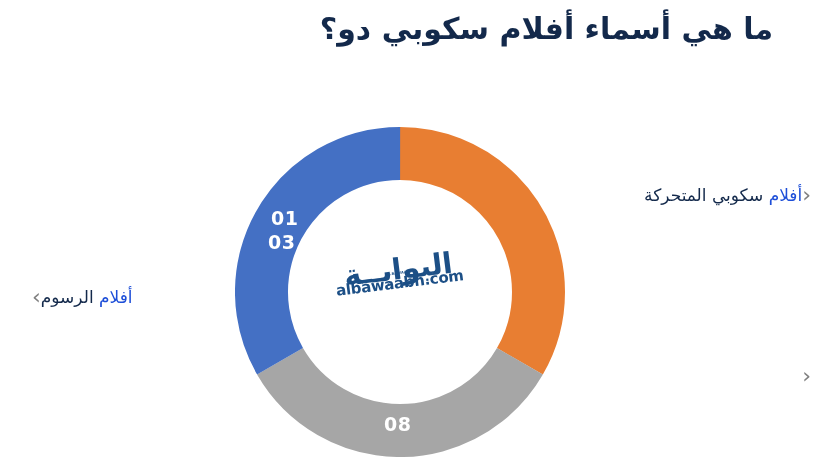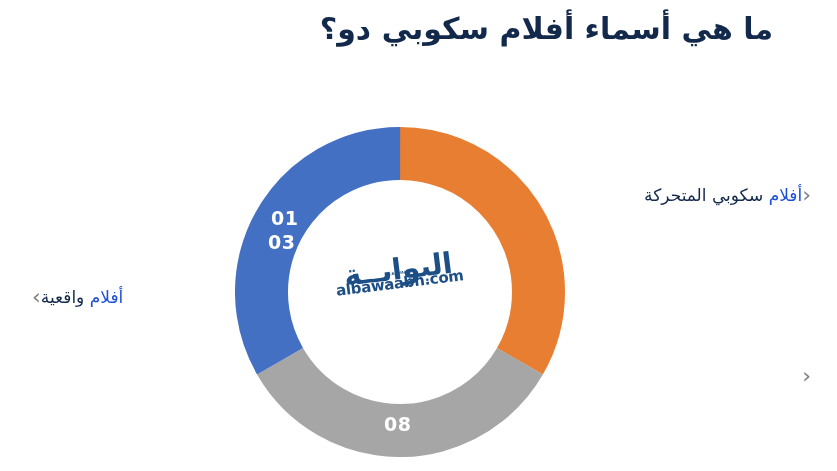--- a/index.html
+++ b/index.html
@@ -186,15 +186,15 @@
   </span>
 </div>
 
 <div class="callout" id="callout-cinema">
   <span class="chev">‹</span>
 </div>
 
 <div class="callout" id="callout-real">
   <span class="chev">›</span>
   <span class="callout-text">
-    <span class="kw-red">أفلام</span><span>&nbsp;</span><span class="kw-navy">واقعية</span>
+    <span class="kw-red">أفلام</span><span>&nbsp;</span><span class="kw-navy">الرسوم</span>
   </span>
 </div>
 
 </body></html>

